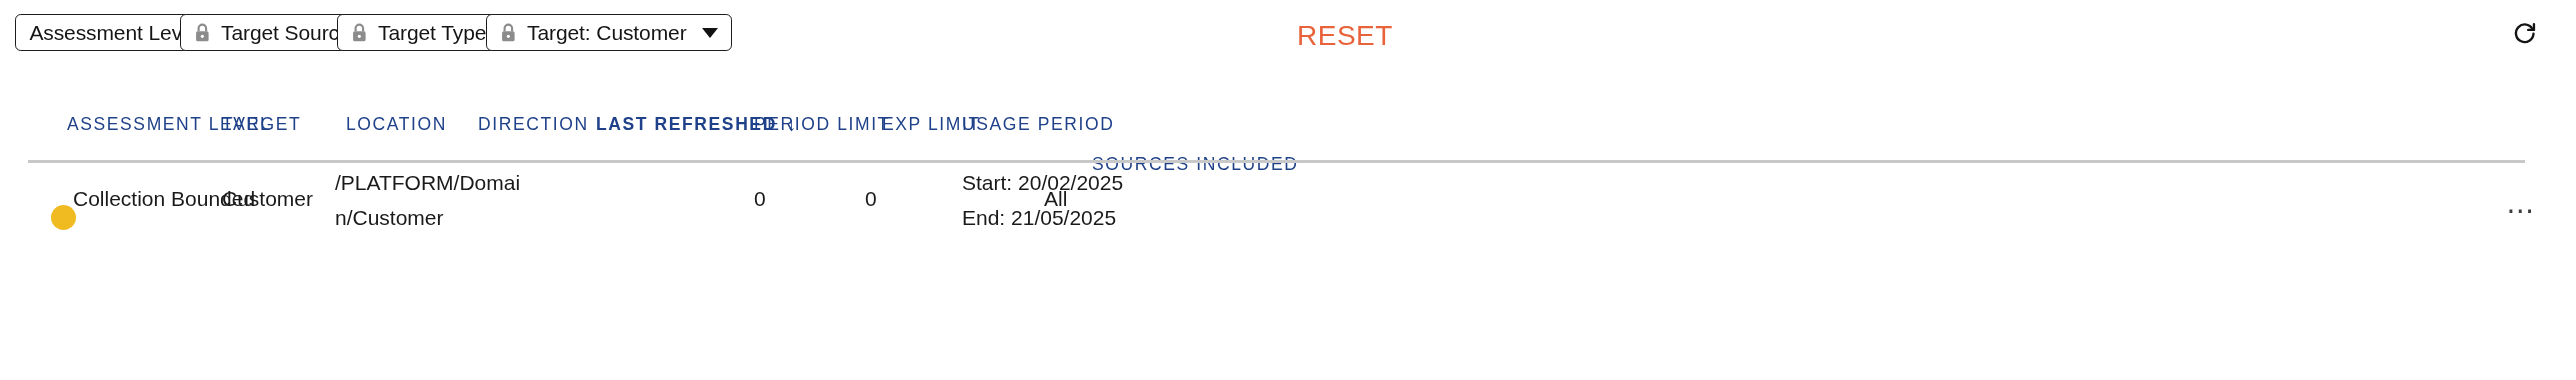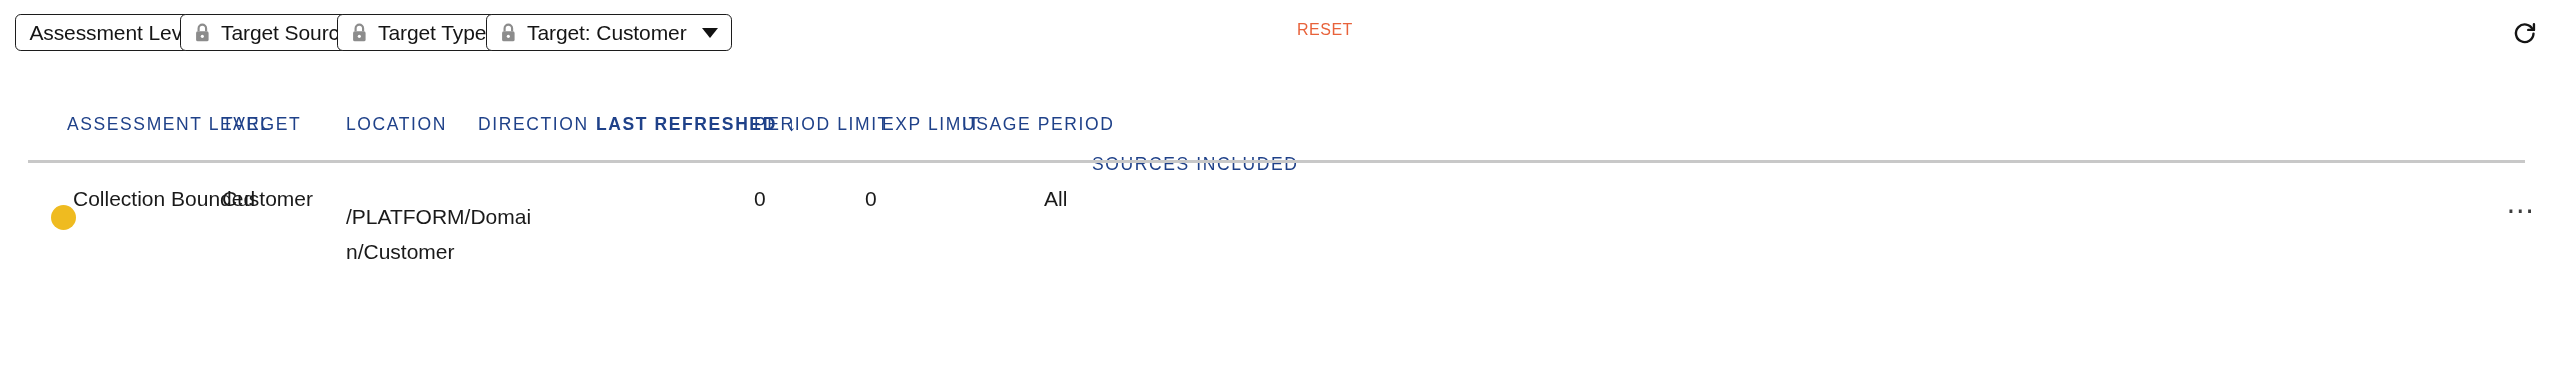--- a/index.html
+++ b/index.html
@@ -56,21 +56,21 @@
     border-left: 8.4px solid transparent;
     border-right: 8.4px solid transparent;
     border-top: 10px solid #121212;
     flex: 0 0 auto;
   }
 
   .reset-button {
     position: absolute;
     top: 22px;
     left: 1297px;
-    font-size: 16px;
+    font-size: 28px;
     letter-spacing: 0.5px;
     color: #e8623a;
     cursor: pointer;
     line-height: 1;
     background: none;
     border: none;
     padding: 0;
     font-family: inherit;
   }
 
@@ -246,24 +246,26 @@
     <div class="th" style="left:1092px;margin-top:40px;"><span>SOURCES INCLUDED</span></div>
   </div>
 
   <div class="divider"></div>
 
   <div class="table-body">
     <div class="row">
       <span class="status-dot"></span>
       <span class="cell cell-single" style="left:73px;">Collection Bounded</span>
       <span class="cell cell-single" style="left:222px;">Customer</span>
-      <span class="cell cell-multi" style="left:346px; width:117px;margin-top:34px;">/PLATFORM/Domai
+      <span class="cell cell-multi" style="left:335px; width:117px;">/PLATFORM/Domai
 n/Customer</span>
       <span class="cell cell-single" style="left:479px;"></span>
       <span class="cell cell-single" style="left:596px;"></span>
       <span class="cell cell-single" style="left:754px;">0</span>
       <span class="cell cell-single" style="left:865px;">0</span>
+      <span class="cell cell-multi" style="left:962px;">Start: 20/02/2025
+End: 21/05/2025</span>
       <span class="cell cell-single" style="left:1044px;">All</span>
       <span class="overflow-menu">⋯</span>
     </div>
   </div>
 </div>
 
 
 </body></html>

